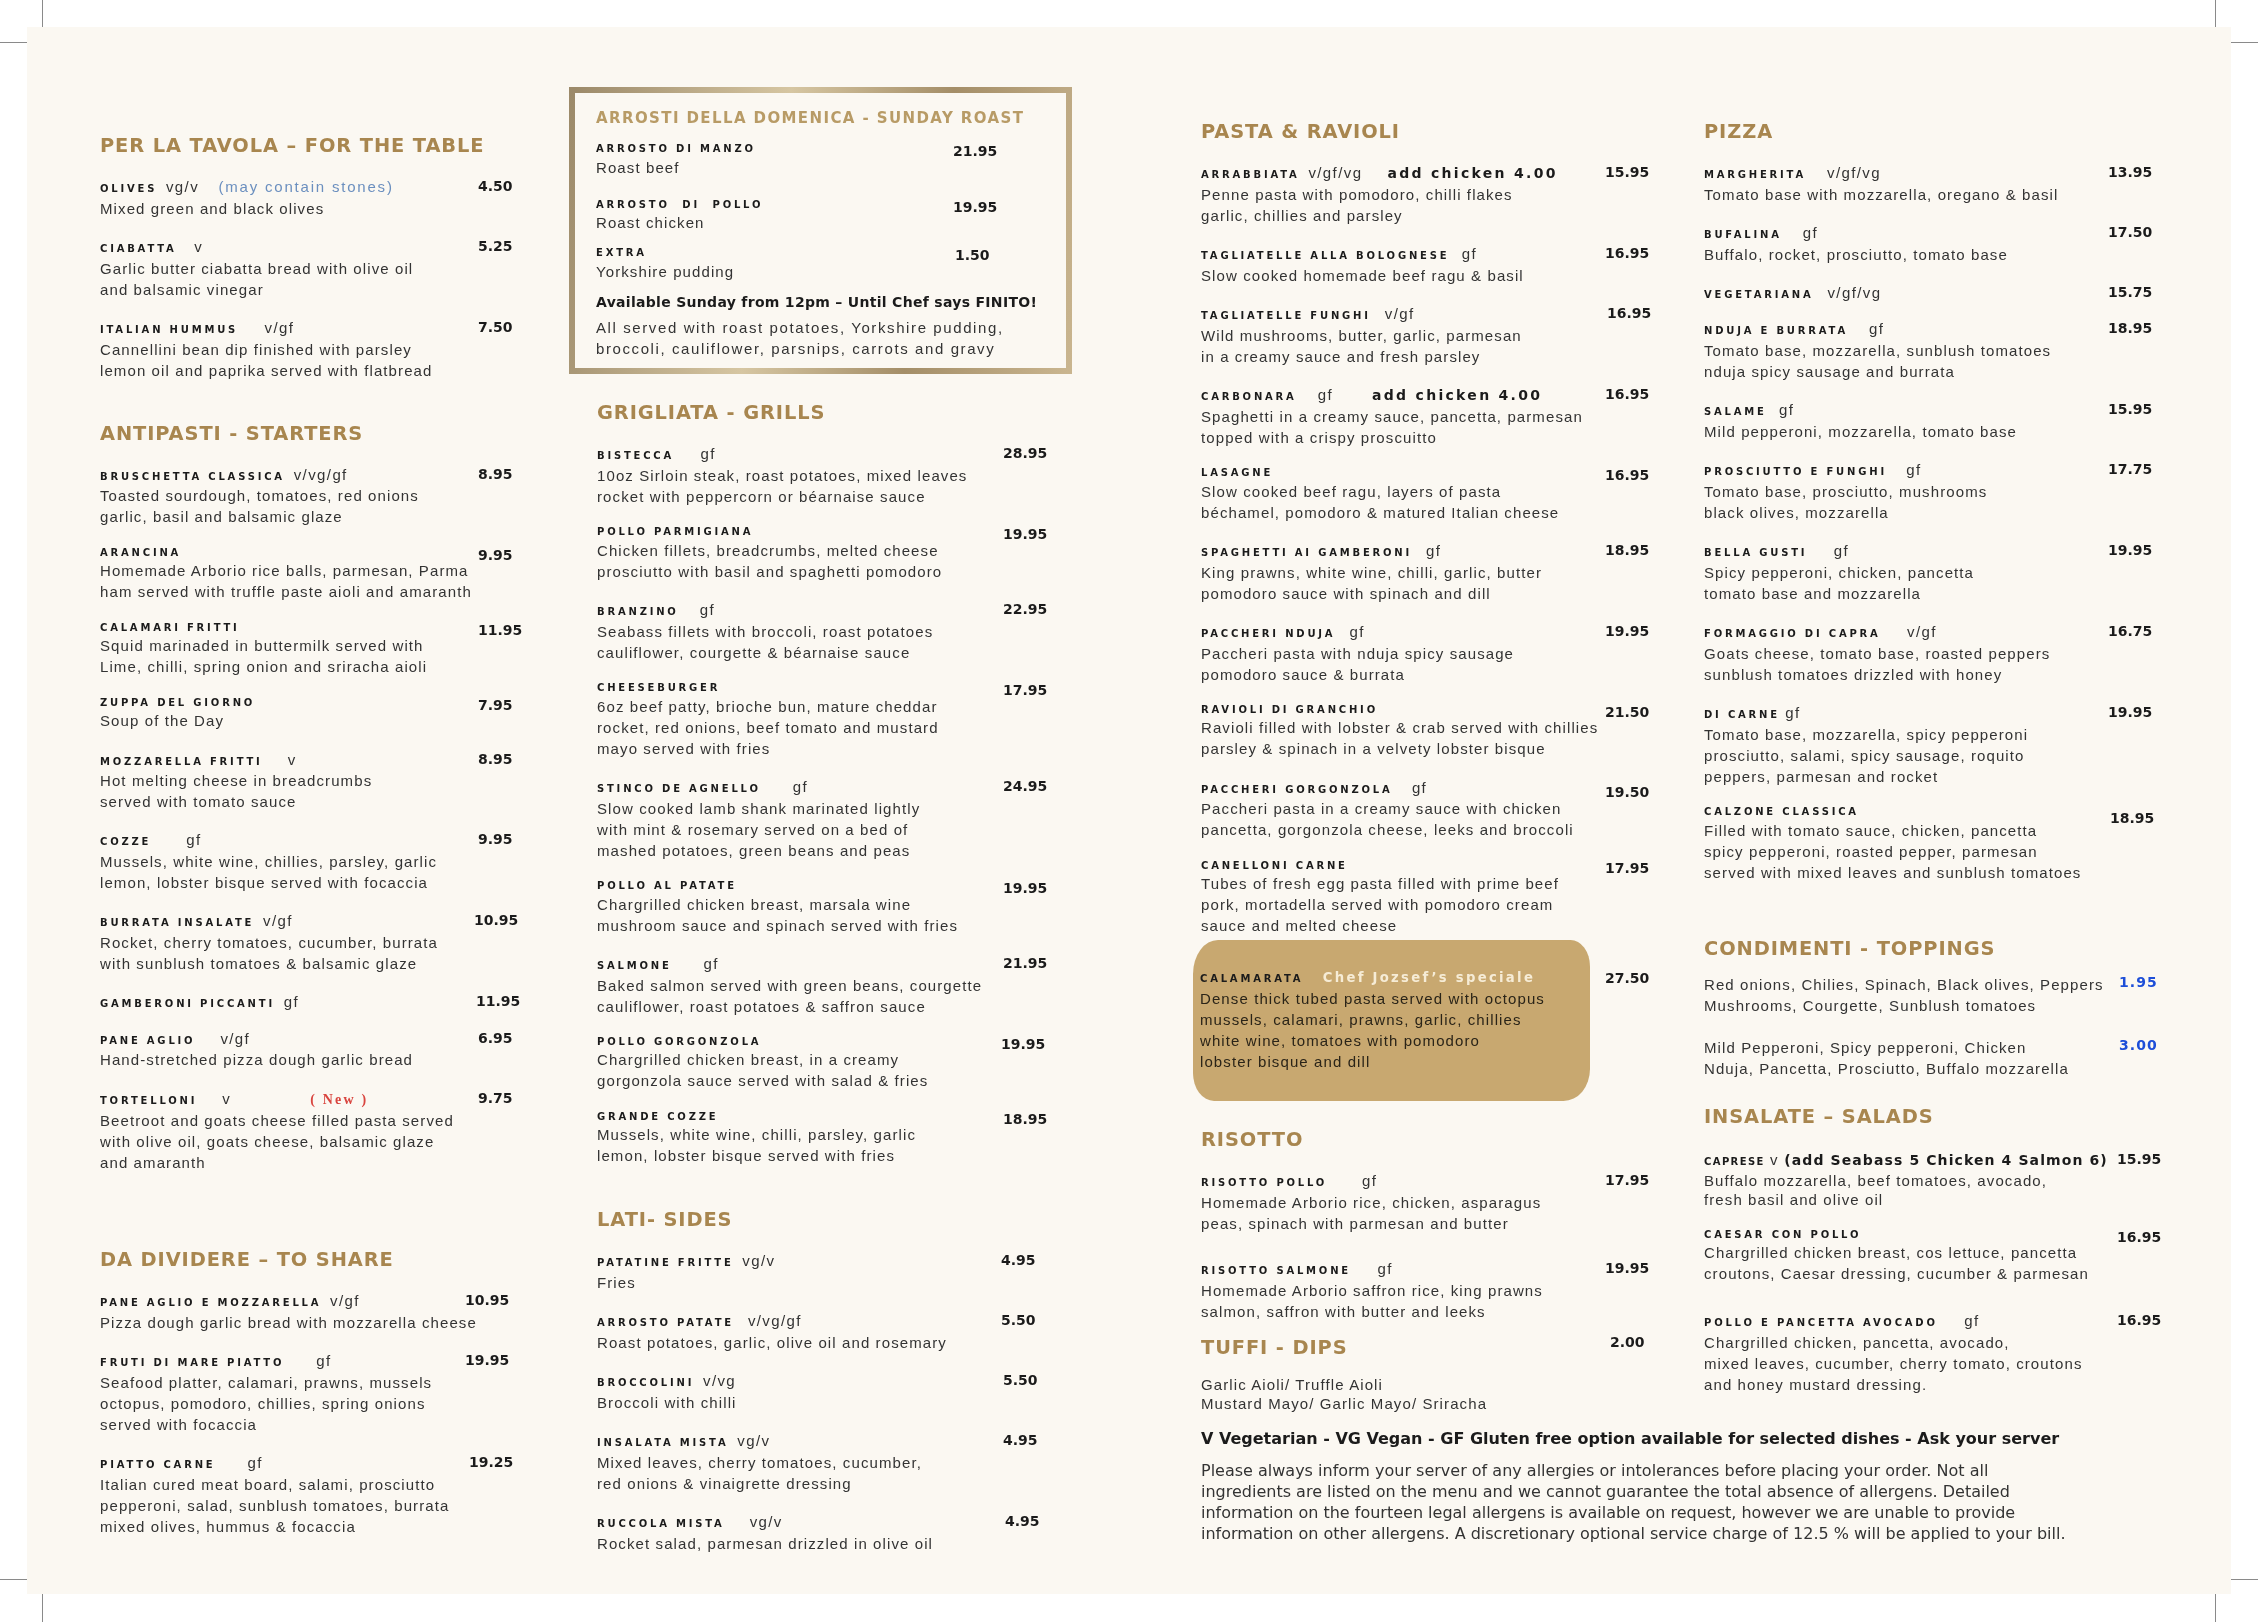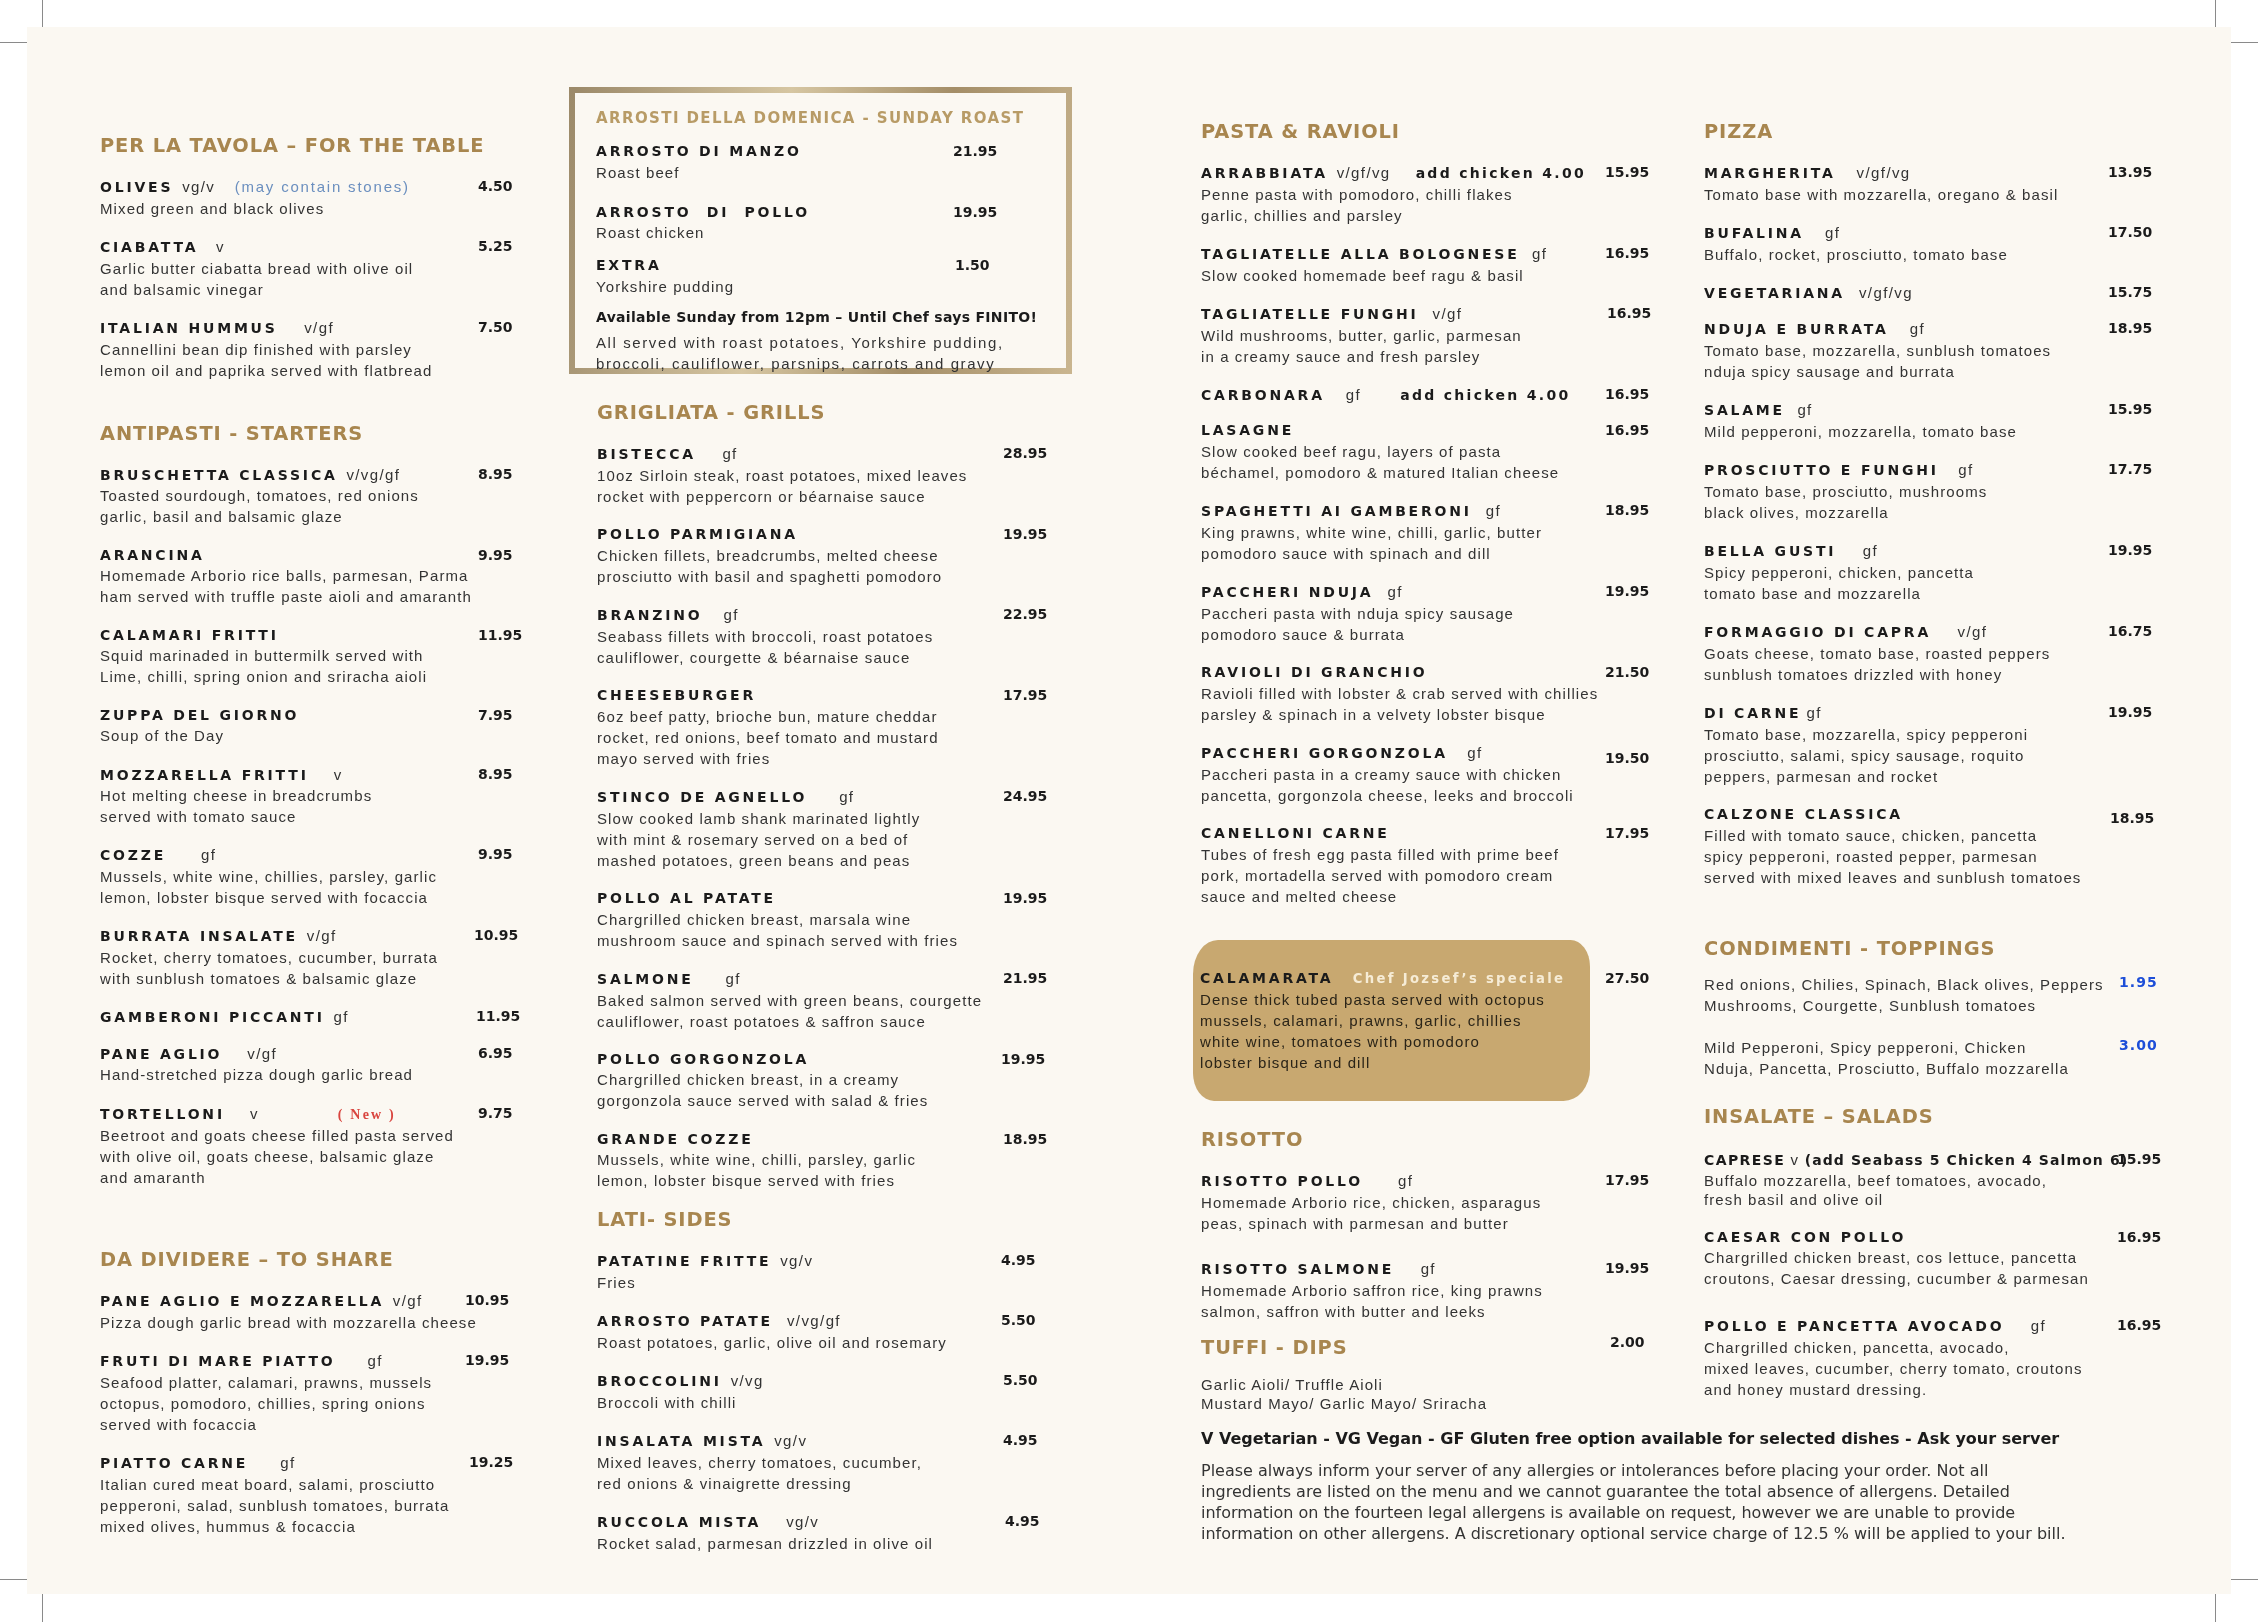--- a/index.html
+++ b/index.html
@@ -13,21 +13,21 @@
     background: #fbf8f2;
   }
   .col { position: absolute; }
   .sec-title {
     font-family: "DejaVu Sans", sans-serif; font-weight: bold; color: #a8864f;
     font-size: 19.4px; letter-spacing: 0.9px; margin: 0 0 21px 0; white-space: nowrap;
   }
   .item { position: relative; margin-bottom: 19.4px; }
   .item .head { display: flex; align-items: baseline; white-space: nowrap; }
   .item .name {
-    font-family: "DejaVu Sans", sans-serif; font-weight: bold; font-size: 14px;
+    font-family: "DejaVu Sans", sans-serif; font-weight: bold; font-size: 10px;
     letter-spacing: 2.8px; color: #1b1b1b;
   }
   .item .tags { font-size: 15px; letter-spacing: 1.4px; color: #333; margin-left: 8.8px; }
   .item .note { font-size: 15px; letter-spacing: 1.8px; color: #6b8fbf; margin-left: 19.4px; }
   .item .extra {
     font-family: "DejaVu Sans", sans-serif; font-weight: bold; font-size: 14px;
     letter-spacing: 2.3px; color: #1b1b1b; margin-left: 19.4px;
   }
   .item .new { font-family: Liberation Serif, serif; font-weight: bold; font-size: 14px; letter-spacing: 2.2px; color: #d9453f; margin-left: 79px; }
   .item .price {
@@ -417,20 +417,22 @@
         <div class="desc">Wild mushrooms, butter, garlic, parmesan
 in a creamy sauce and fresh parsley</div>
       </div>
     <div class="item">
         <div class="head">
           <span class="name">CARBONARA</span>
           <span class="tags" style="margin-left:21px">gf</span>
           <span class="extra" style="margin-left:39px">add chicken 4.00</span>
         </div>
         <span class="price" style="left:404px">16.95</span>
+        <div class="desc">Spaghetti in a creamy sauce, pancetta, parmesan
+topped with a crispy proscuitto</div>
       </div>
     <div class="item">
         <div class="head">
           <span class="name">LASAGNE</span>
         </div>
         <span class="price" style="left:404px">16.95</span>
         <div class="desc">Slow cooked beef ragu, layers of pasta
 béchamel, pomodoro &amp; matured Italian cheese</div>
       </div>
     <div class="item">

